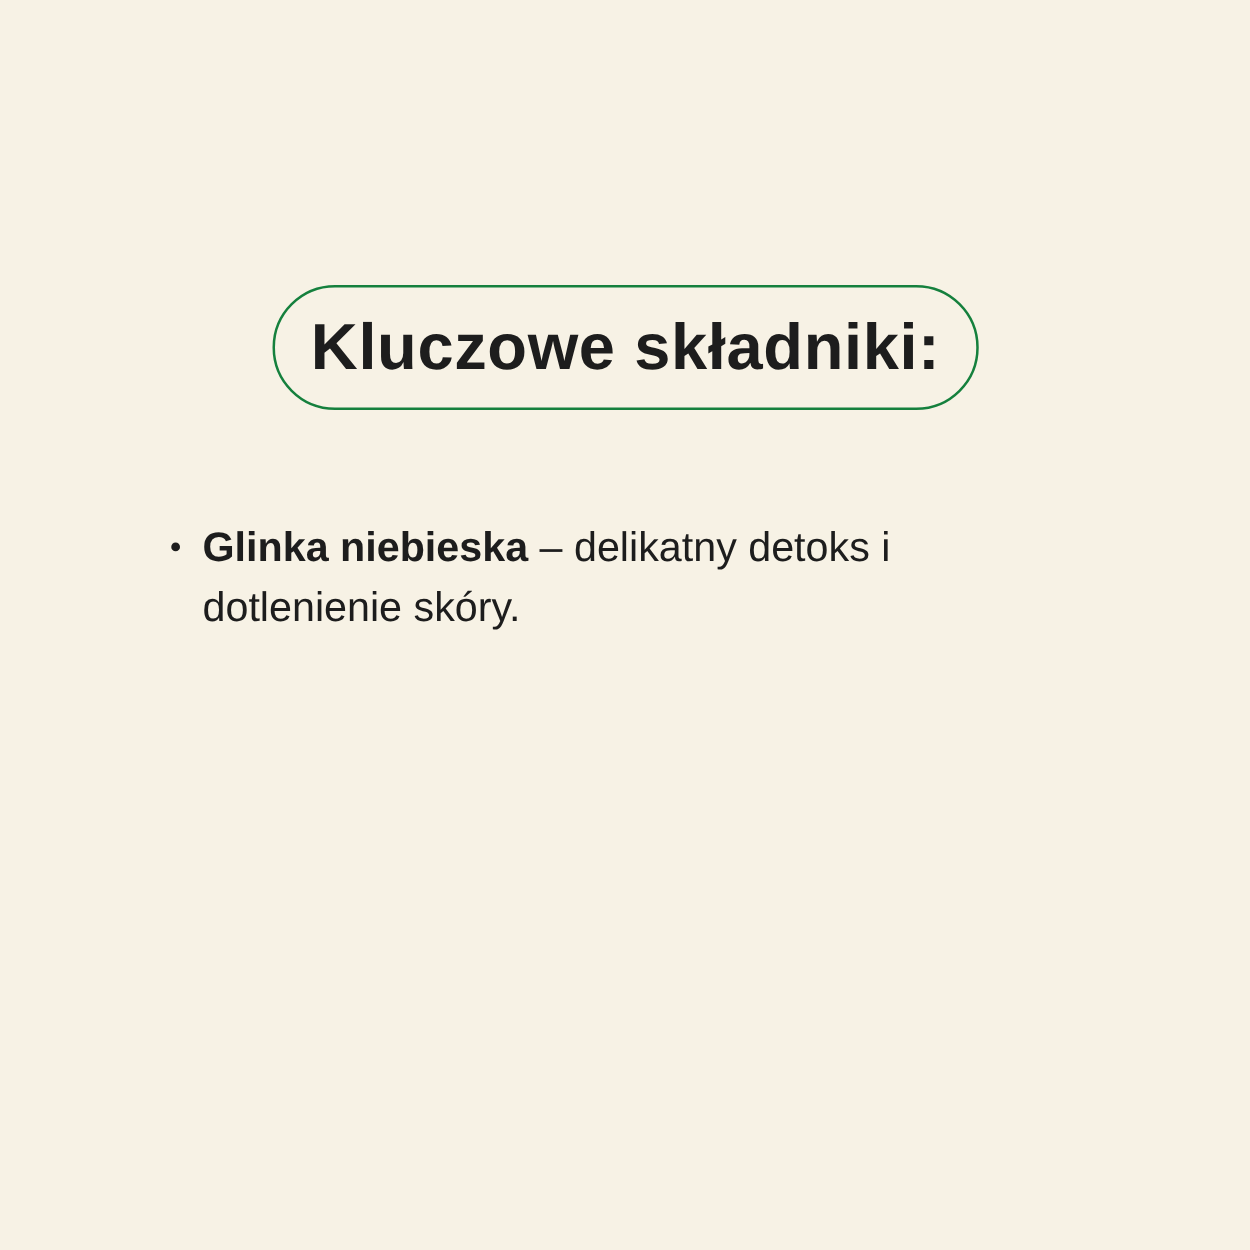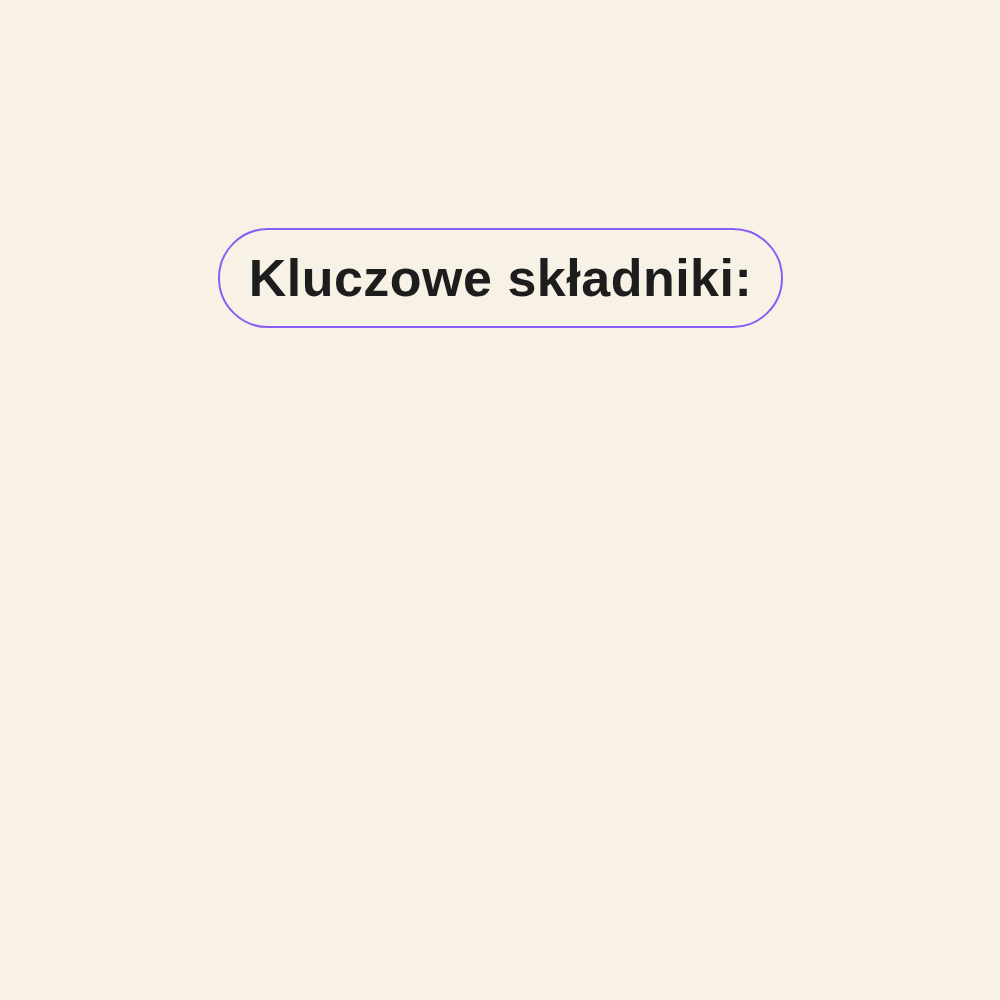--- a/index.html
+++ b/index.html
@@ -14,21 +14,21 @@
     font-family: "Liberation Sans", sans-serif;
     color: #1d1d1d;
     overflow: hidden;
   }
   .heading-pill {
     position: absolute;
     top: 228px;
     left: 218px;
     width: 565px;
     height: 100px;
-    border: 2px solid #8b5cf6;
+    border: 2px solid #15803d;
     border-radius: 60px;
     box-sizing: border-box;
     display: flex;
     align-items: center;
     justify-content: center;
   }
   .heading-pill .title {
     font-size: 52px;
     font-weight: 700;
     letter-spacing: 0.5px;
@@ -69,15 +69,20 @@
 </head>
 <body>
 
 <div class="page">
 
   <div class="heading-pill">
     <span class="title">Kluczowe składniki:</span>
   </div>
 
   <ul class="ingredient-list">
+    <li class="ingredient-item">
+      <span class="bullet-dot"></span>
+      <span class="ingredient-name">Glinka niebieska</span> <span class="ingredient-desc">– delikatny detoks i
+dotlenienie skóry.</span>
+    </li>
   </ul>
 
 </div>
 
 </body></html>

